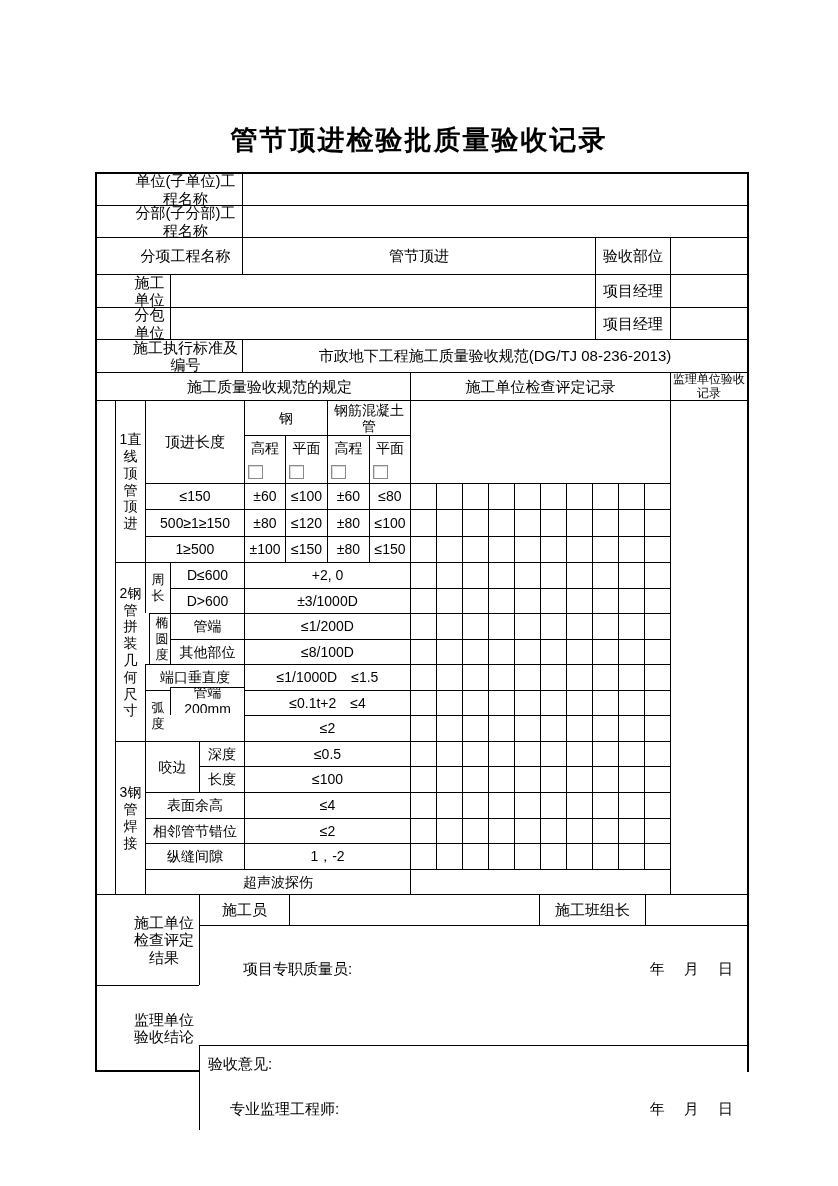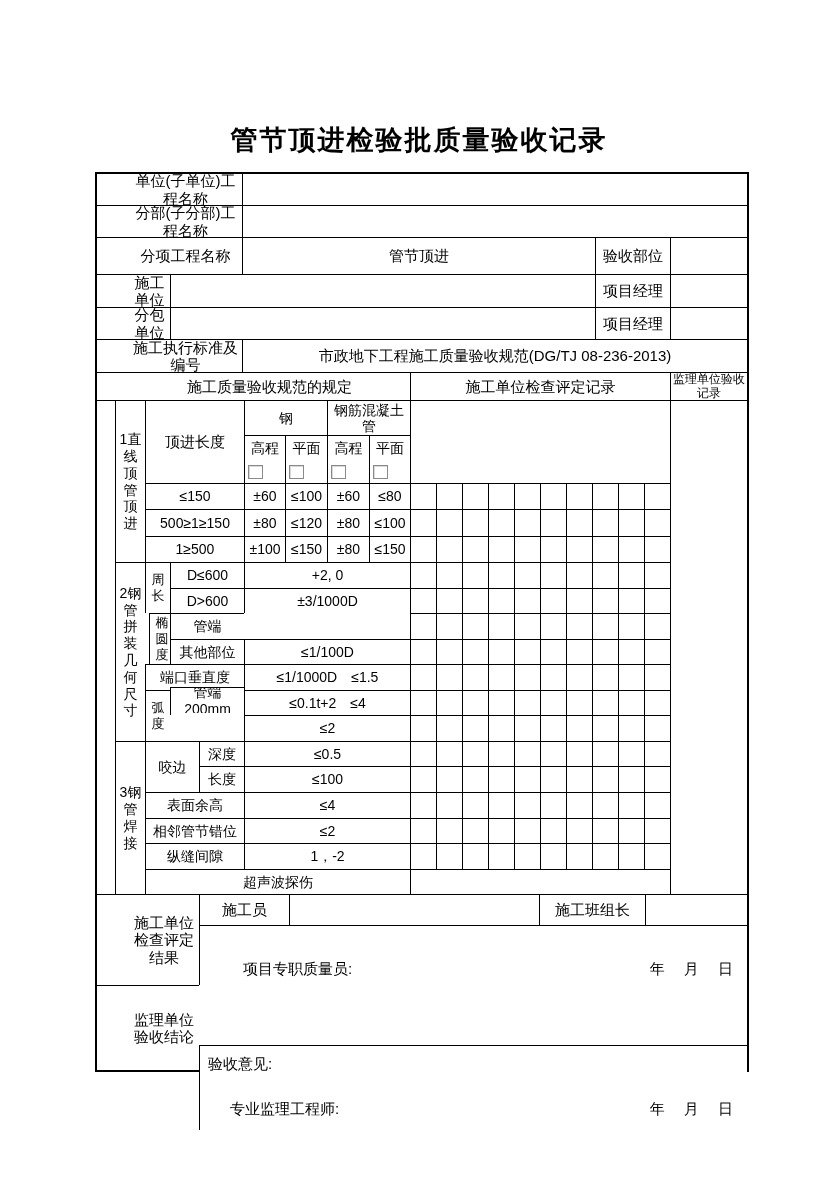--- a/index.html
+++ b/index.html
@@ -127,22 +127,23 @@
     </div>
   <div class="c sm" style="left:73px;top:388px;width:74px;height:26px">D≤600</div>
   <div class="c sm" style="left:147px;top:388px;width:166px;height:26px">+2, 0</div>
   <div class="c sm" style="left:73px;top:414px;width:74px;height:25px">D&gt;600</div>
   <div class="c sm" style="left:147px;top:414px;width:166px;height:25px">±3/1000D</div>
 
   <div class="c sm" style="left:52px;top:439px;width:25px;height:51px">
       <span class="vt">椭圆度</span>
     </div>
   <div class="c sm" style="left:73px;top:439px;width:74px;height:26px">管端</div>
+  <div class="c sm" style="left:147px;top:439px;width:166px;height:26px">≤1/200D</div>
   <div class="c sm" style="left:73px;top:465px;width:74px;height:25px">其他部位</div>
-  <div class="c sm" style="left:147px;top:465px;width:166px;height:25px">≤1/100D</div>
+  <div class="c sm" style="left:147px;top:465px;width:166px;height:25px">≤8/100D</div>
 
   <div class="c sm" style="left:48px;top:490px;width:99px;height:26px">端口垂直度</div>
   <div class="c sm" style="left:147px;top:490px;width:166px;height:26px">≤1/1000D　≤1.5</div>
 
   <div class="c sm" style="left:48px;top:516px;width:25px;height:51px">
       <span class="vt">弧度</span>
     </div>
   <div class="c sm" style="left:73px;top:516px;width:74px;height:25px">内壁或外壁</div>
   <div class="c sm" style="left:147px;top:516px;width:166px;height:25px">≤0.1t+2　≤4</div>
   <div class="c sm" style="left:73px;top:513px;width:74px;height:26px">管端200mm</div>

